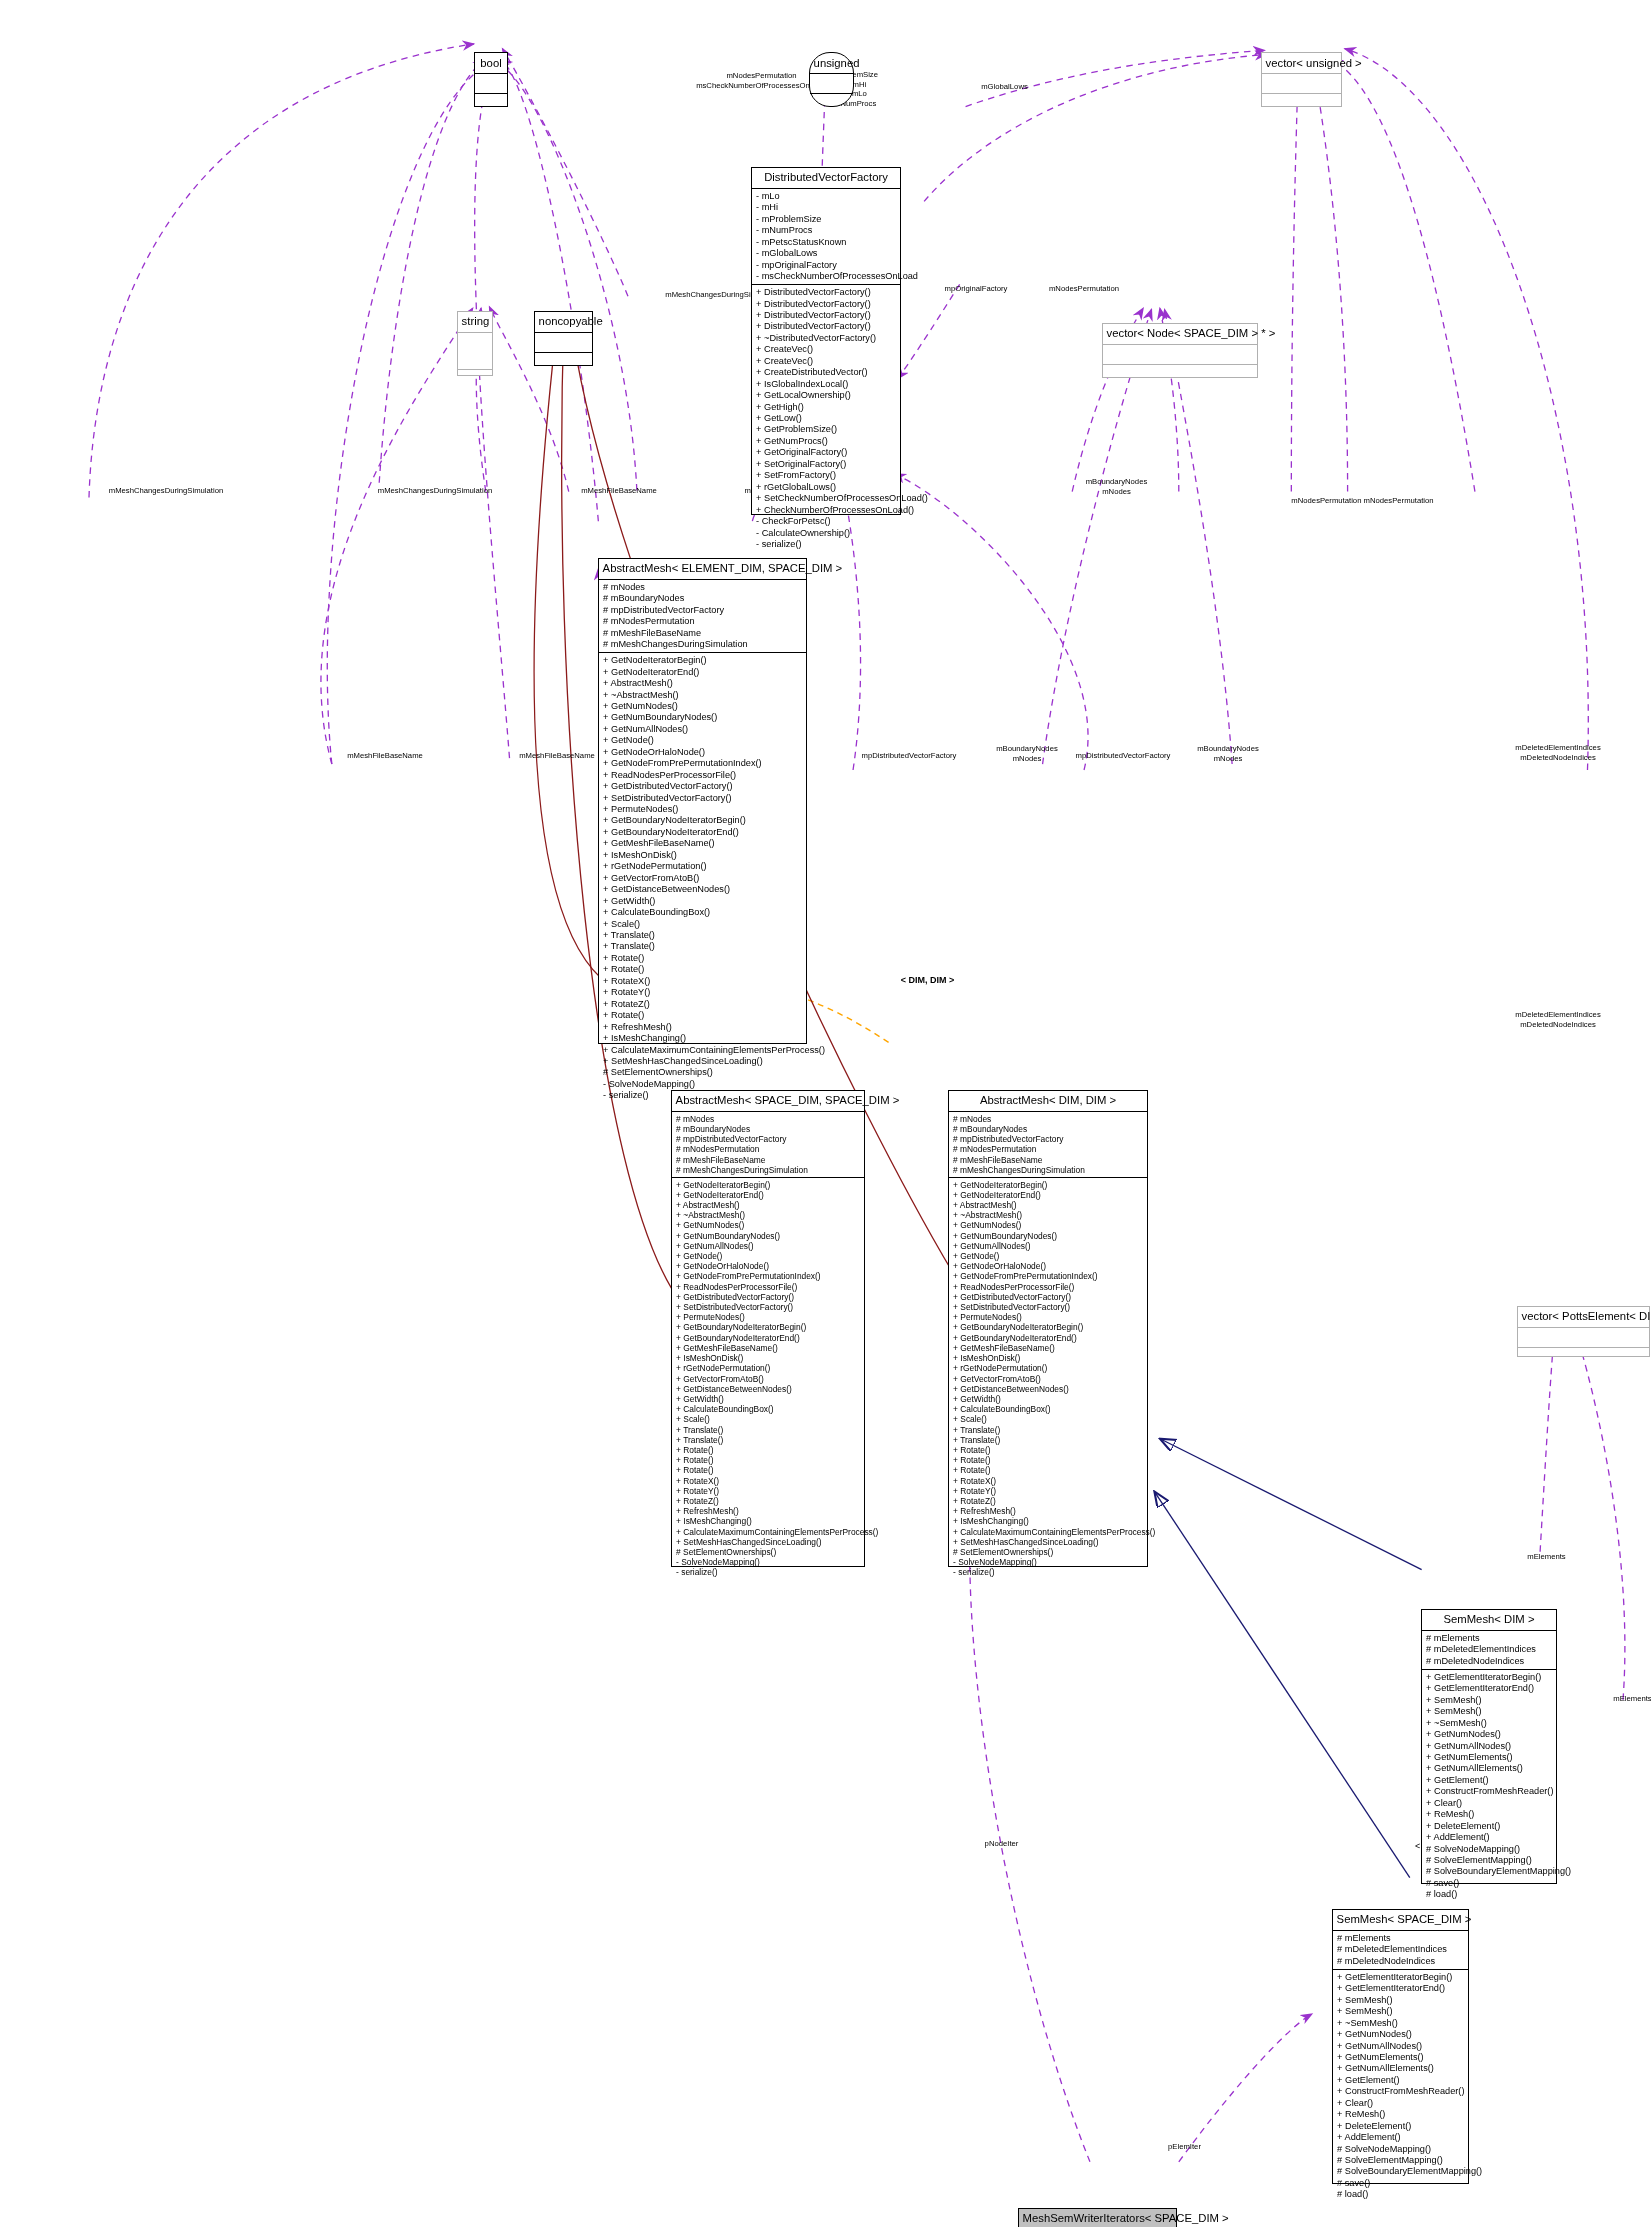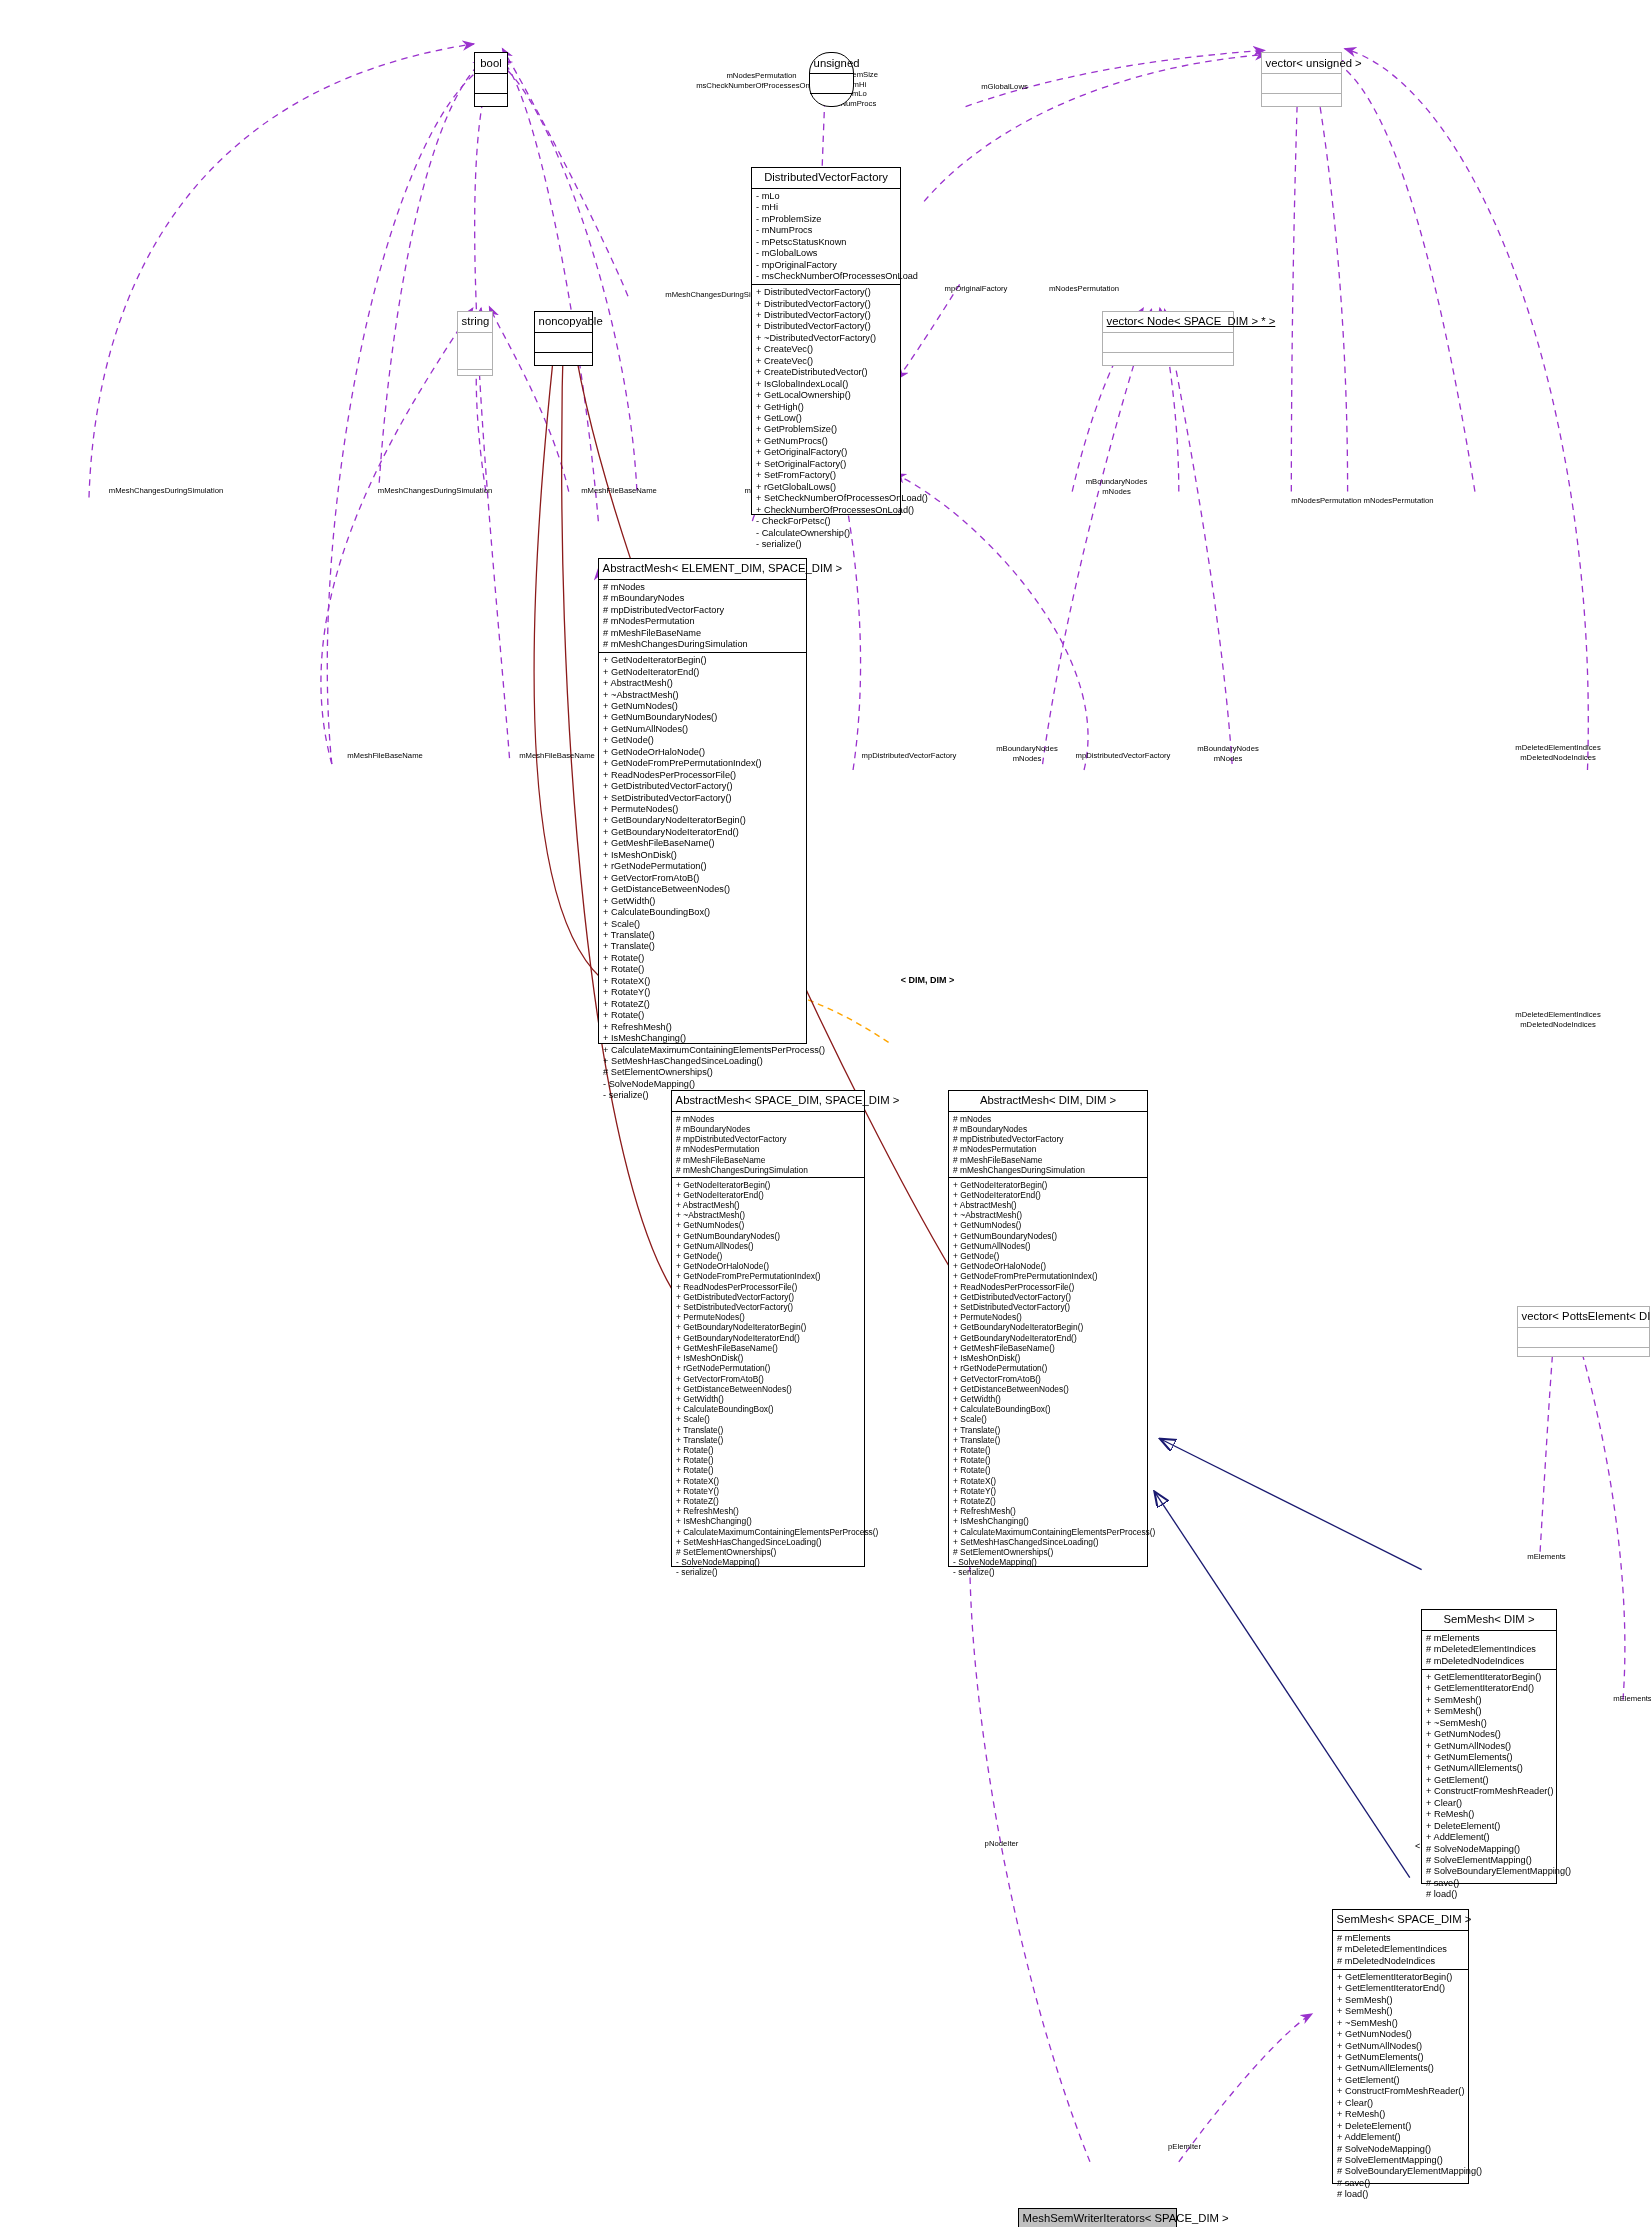--- a/index.html
+++ b/index.html
@@ -193,21 +193,21 @@
     <div class="uml-attrs empty-band"></div>
     <div class="uml-ops empty-band"></div>
   </div>
 
   <div class="uml-node" style="left:534px; top:267px; width:59px; height:55px;">
     <div class="uml-title">noncopyable</div>
     <div class="uml-attrs empty-band"></div>
     <div class="uml-ops empty-band"></div>
   </div>
 
-  <div class="uml-node thin" style="left:1102px; top:267px; width:132px; height:55px;text-decoration:underline;">
+  <div class="uml-node thin" style="left:1102px; top:279px; width:156px; height:55px;">
     <div class="uml-title">vector&lt; Node&lt; SPACE_DIM &gt; * &gt;</div>
     <div class="uml-attrs empty-band"></div>
     <div class="uml-ops empty-band"></div>
   </div>
 
   <div class="uml-node thin" style="left:1517px; top:1262px; width:133px; height:51px;">
     <div class="uml-title">vector&lt; PottsElement&lt; DIM &gt; * &gt;</div>
     <div class="uml-attrs empty-band"></div>
     <div class="uml-ops empty-band"></div>
   </div>

